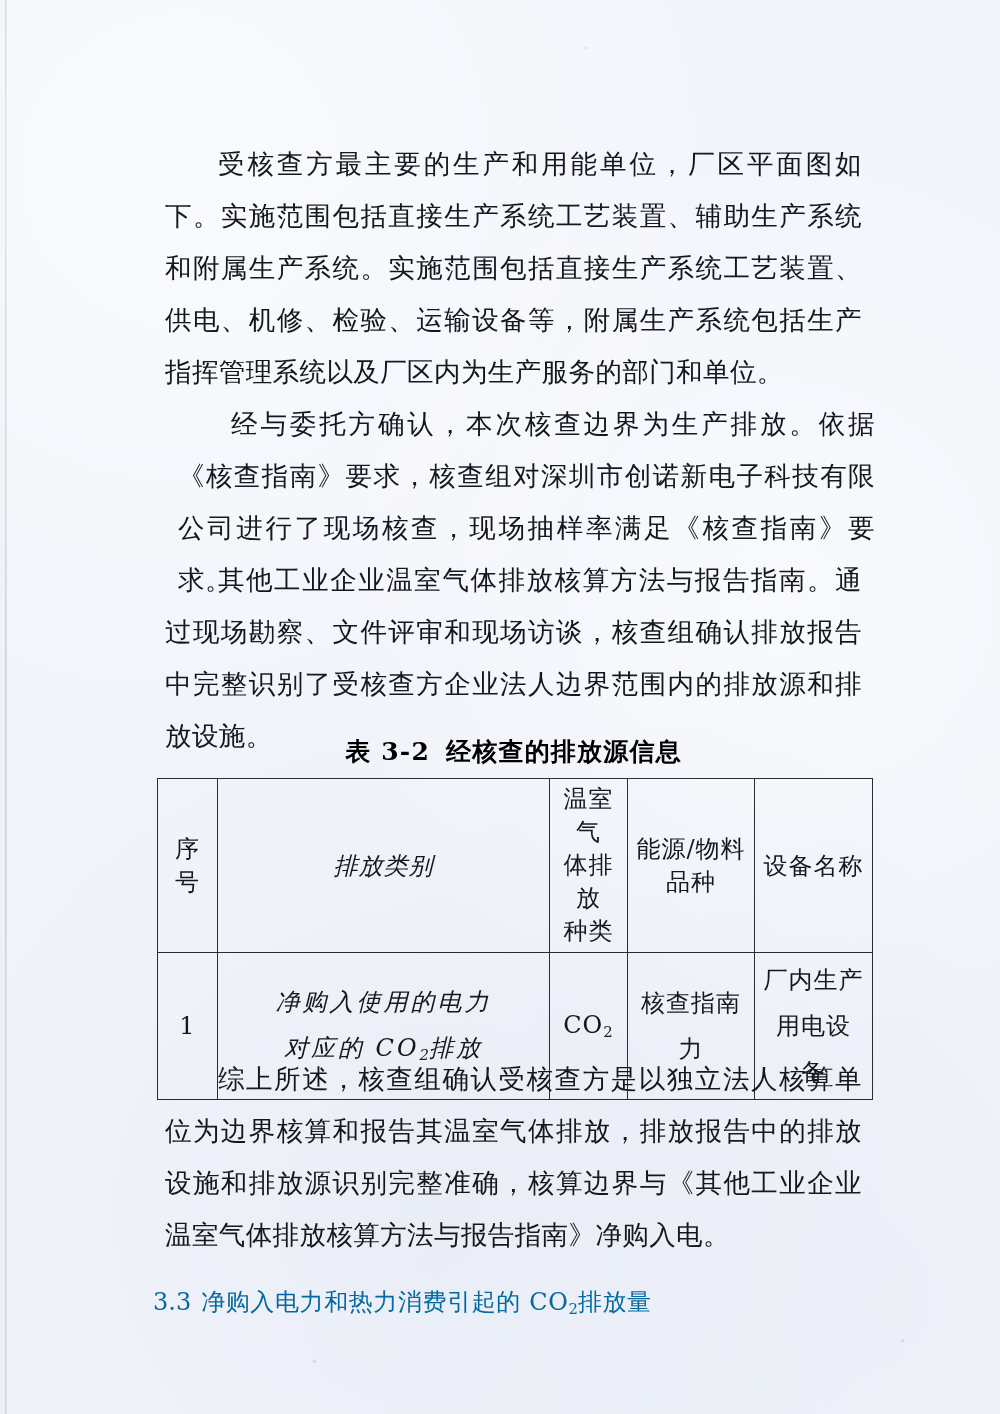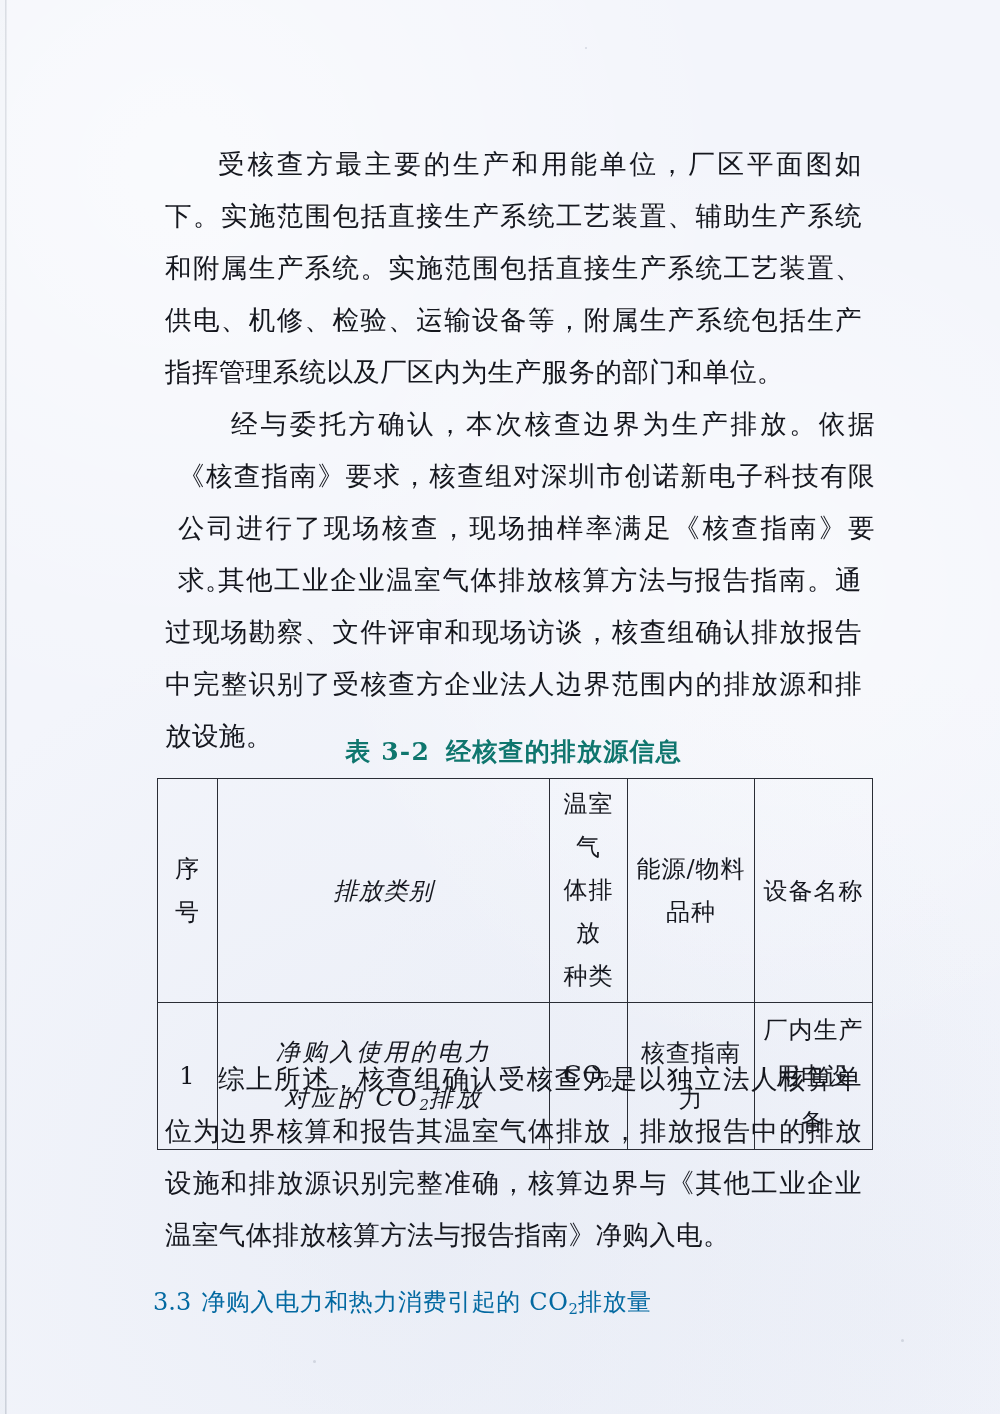--- a/index.html
+++ b/index.html
@@ -74,21 +74,21 @@
   .table-caption {
     position: absolute;
     top: 735px;
     left: 0;
     width: 697px;
     text-align: center;
     font-size: 25px;
     line-height: 34px;
     font-weight: 700;
     letter-spacing: 1.2px;
-    color: #0f766e;
+    color: #000000;
   }
   .table-caption .cap-gap { display: inline-block; width: 16px; }
 
   
   .emission-table {
     position: absolute;
     top: 778px;
     left: -8px;
     width: 715px;
     border-collapse: collapse;
@@ -108,21 +108,21 @@
   .col-cat     { width: 332px; }
   .col-gas     { width: 78px; }
   .col-fuel    { width: 127px; }
   .col-device  { width: 118px; }
 
   .th-row td { height: 155px; }
   .td-row td { height: 96px; }
 
   .cell-stack {
     display: block;
-    line-height: 43px;
+    line-height: 33px;
   }
   .cell-wide {
     letter-spacing: 3px;
     font-style: italic;
   }
   .cell-justify {
     display: block;
     line-height: 46px;
   }
 

